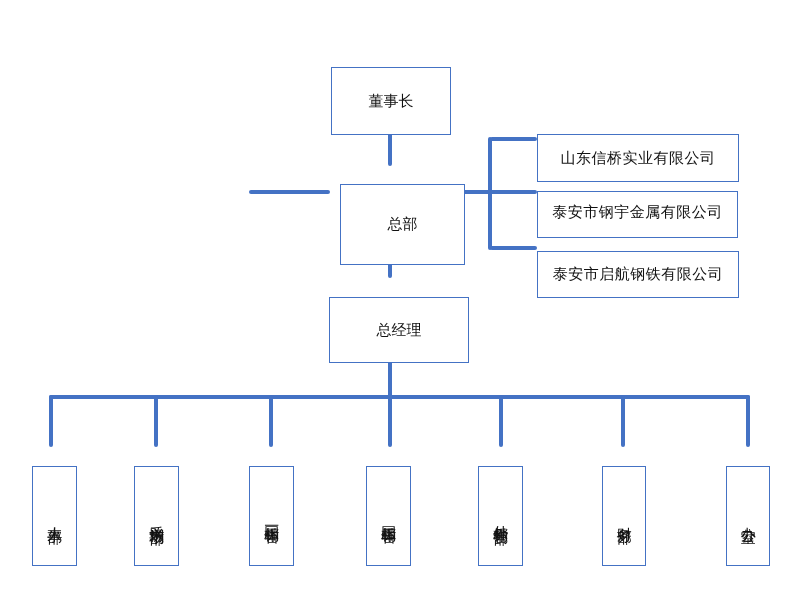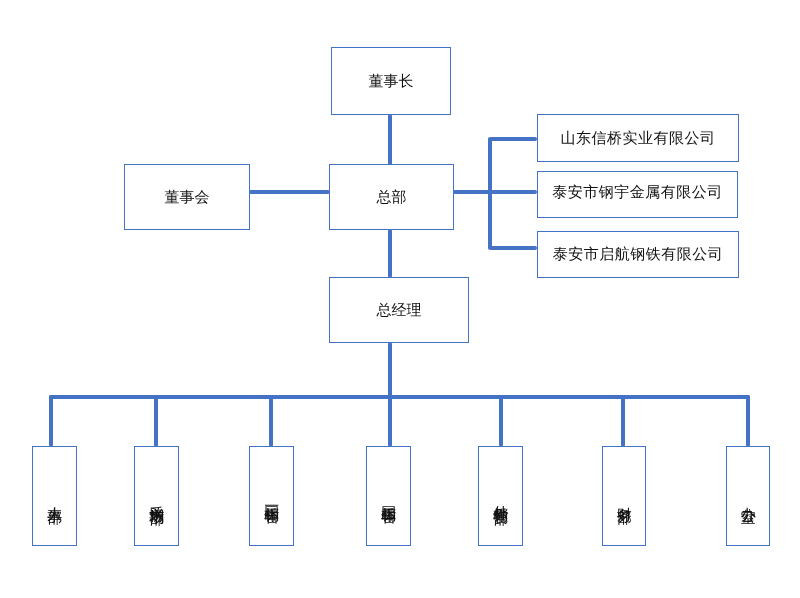--- a/index.html
+++ b/index.html
@@ -21,20 +21,21 @@
     background: #ffffff;
     border: 1.6px solid #4472C4;
     color: #111111;
     font-size: 15px;
     line-height: 1.35;
     display: flex;
     align-items: center;
     justify-content: center;
     text-align: center;
     white-space: nowrap;
+    margin-top: 20px;
   }
   .node.vertical {
     writing-mode: vertical-rl;
     text-orientation: upright;
     letter-spacing: 1px;
     white-space: normal;
   }
   .node.wide {
     letter-spacing: 0.5px;
   }
@@ -61,23 +62,22 @@
   <div class="line" style="left:49px; top:395px; width:701px; height:4px;"></div>
   <div class="line" style="left:49px; top:395px; width:4px; height:52px;"></div>
   <div class="line" style="left:154px; top:395px; width:4px; height:52px;"></div>
   <div class="line" style="left:269px; top:395px; width:4px; height:52px;"></div>
   <div class="line" style="left:499px; top:395px; width:4px; height:52px;"></div>
   <div class="line" style="left:621px; top:395px; width:4px; height:52px;"></div>
   <div class="line" style="left:746px; top:395px; width:4px; height:52px;"></div>
 
   <div class="node" style="left:331px; top:47px; width:120px; height:68px;">董事长</div>
 
-  <div class="node" style="left:124px; top:164px; width:126px; height:66px;">董事会</div>
 
-  <div class="node" style="left:329px; top:164px; width:125px; height:66px;">总部</div>
+  <div class="node" style="left:340px; top:164px; width:125px; height:81px;">总部</div>
 
   <div class="node" style="left:329px; top:277px; width:140px; height:66px;">总经理</div>
 
   <div class="node wide" style="left:537px; top:114px; width:202px; height:48px;">山东信桥实业有限公司</div>
 
   <div class="node wide" style="left:537px; top:171px; width:201px; height:47px;font-family:Liberation Mono, monospace;">泰安市钢宇金属有限公司</div>
 
   <div class="node wide" style="left:537px; top:231px; width:202px; height:47px;">泰安市启航钢铁有限公司</div>
 
   <div class="node vertical" style="left:32px; top:446px; width:45px; height:100px;">人事部</div>

